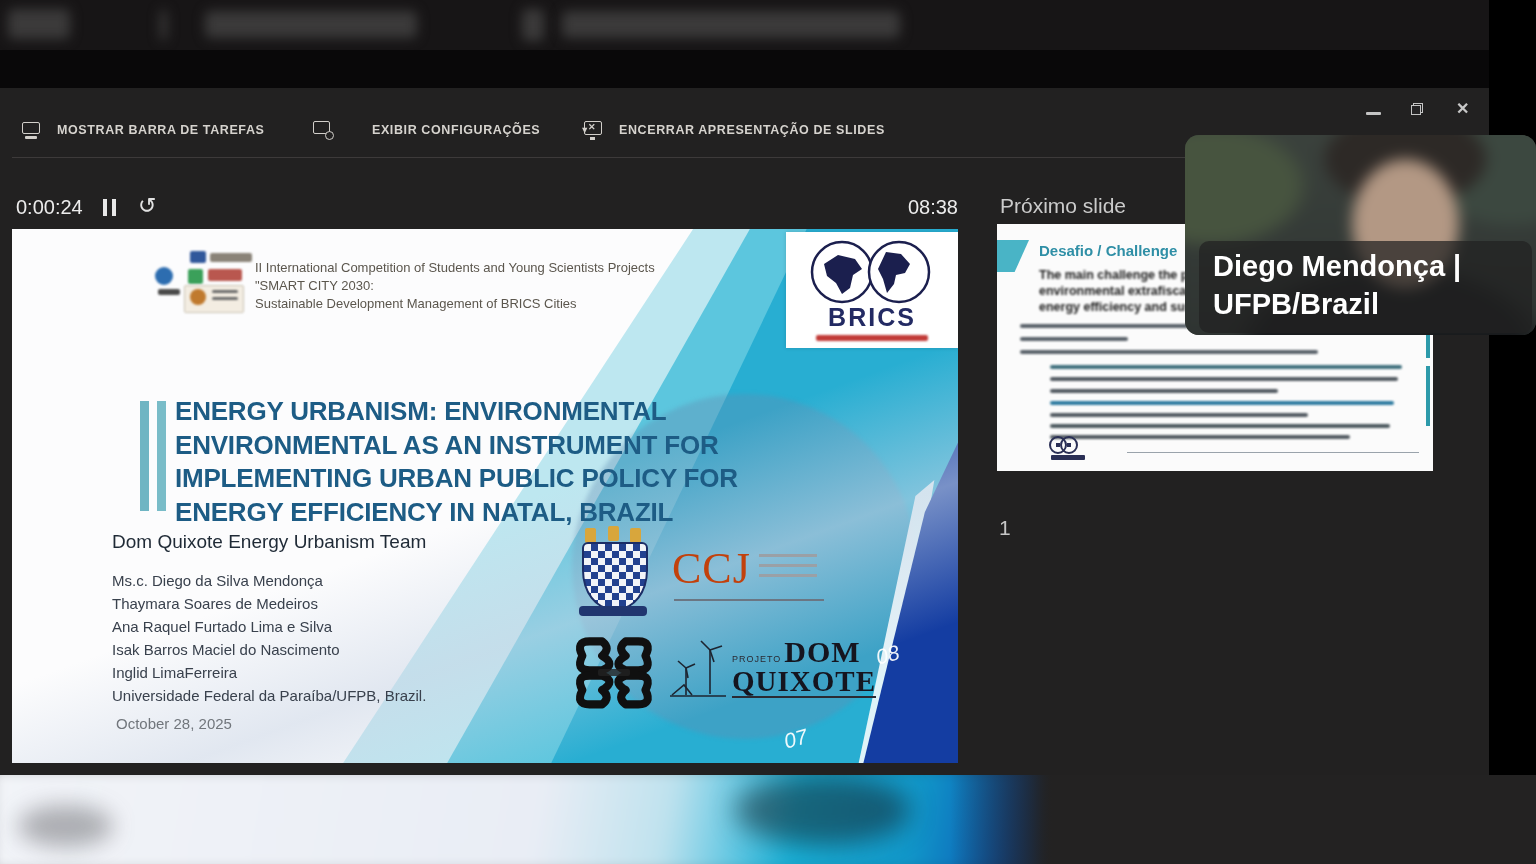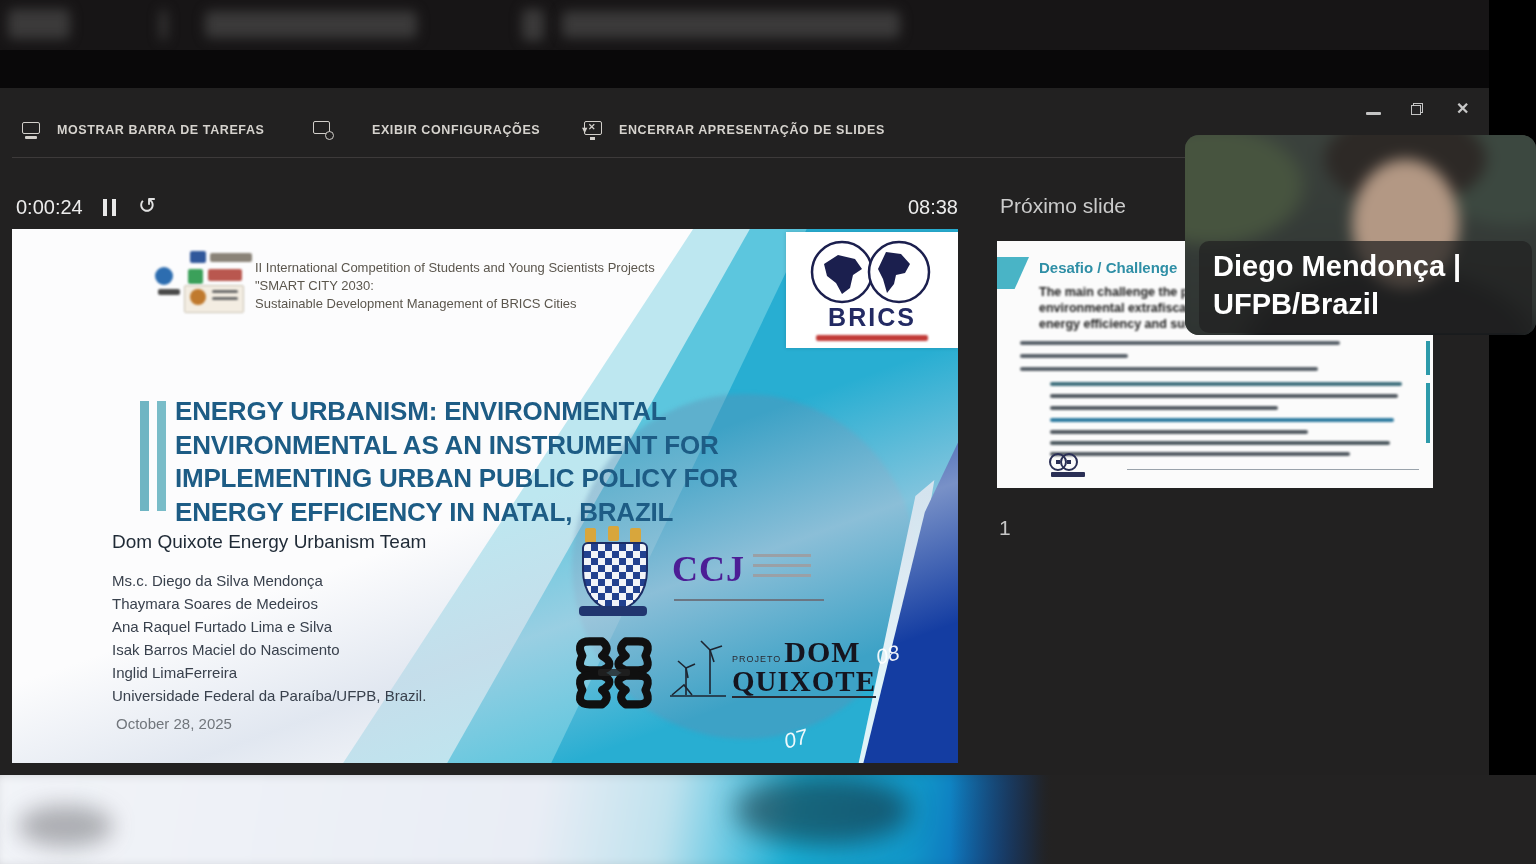--- a/index.html
+++ b/index.html
@@ -67,37 +67,37 @@
   
   #ufpb{left:567px;top:297px;width:70px;height:92px;filter:blur(.5px);}
   #ufpb .shield{position:absolute;left:3px;top:16px;width:62px;height:64px;
     background:conic-gradient(#22418f 25%,#f2f4f8 0 50%,#22418f 0 75%,#f2f4f8 0) 0 0/14px 14px;
     border:2px solid #1b2d66;border-radius:6px 6px 46% 46%/6px 6px 58% 58%;}
   #ufpb .torch{position:absolute;width:11px;height:15px;background:#d8a63c;border-radius:2px;top:2px;}
   #ufpb .ribbon{position:absolute;left:0px;bottom:2px;width:68px;height:10px;background:#21366f;border-radius:4px;}
 
   
   #ccj{left:660px;top:318px;display:flex;align-items:flex-start;gap:8px;}
-  #ccj .txt{font-family:"Liberation Serif",serif;font-weight:700;font-size:36px;line-height:44px;color:#4c1d95;letter-spacing:1px;}
+  #ccj .txt{font-family:"Liberation Serif",serif;font-weight:400;font-size:44px;line-height:44px;color:#c2410c;letter-spacing:1px;}
   #ccj .lines i{display:block;width:58px;height:3px;background:#9aa0a6;margin:7px 0;}
   #ccj .under{position:absolute;left:2px;top:52px;width:150px;height:2px;background:#6b7683;}
 
   
   #ornament{left:556px;top:398px;width:92px;height:92px;}
 
   
   #dq{left:658px;top:408px;display:flex;align-items:flex-end;gap:4px;color:#15151f;}
   #dq .text{line-height:1;}
   #dq .small{font-size:9px;letter-spacing:1px;color:#2a2a33;display:inline-block;margin-right:3px;}
   #dq .big{font-family:"Liberation Serif",serif;font-size:30px;font-weight:600;letter-spacing:1px;}
   #dq .big2{display:block;font-family:"Liberation Serif",serif;font-size:29px;font-weight:600;letter-spacing:1px;border-bottom:2px solid #2a2a33;}
 
   
   #next-label{left:1000px;top:194px;color:#cbcbcb;font-size:21px;}
-  #thumb{left:997px;top:241px;width:436px;height:247px;background:#fbfbfb;overflow:hidden;cursor:pointer;}
+  #thumb{left:997px;top:224px;width:436px;height:247px;background:#fbfbfb;overflow:hidden;cursor:pointer;}
   #thumb .trap{position:absolute;left:0;top:16px;width:32px;height:32px;background:#49b4c6;
      clip-path:polygon(0 0,100% 0,55% 100%,0 100%);}
   #thumb-heading{position:absolute;left:42px;top:18px;color:#2f8fa6;font-size:15px;font-weight:700;filter:blur(.7px);}
   .thumb-bold{position:absolute;left:42px;color:#1d1d1d;font-size:12.5px;font-weight:700;filter:blur(.8px);white-space:nowrap;}
   .bline{position:absolute;height:4px;border-radius:2px;filter:blur(1px);}
   .tealbar{position:absolute;left:429px;width:4px;background:#2d9aaa;}
   #thumb-brics{position:absolute;left:52px;top:212px;width:60px;height:30px;filter:blur(.6px);}
   #thumb-brics i{position:absolute;top:0;width:14px;height:14px;border:2px solid #2a2f55;border-radius:50%;background:
      radial-gradient(4px 4px at 50% 50%,#2a2f55 60%,transparent 62%);}
   #thumb-brics .bar{position:absolute;left:2px;top:19px;width:34px;height:5px;background:#2a2f55;border-radius:1px;}

